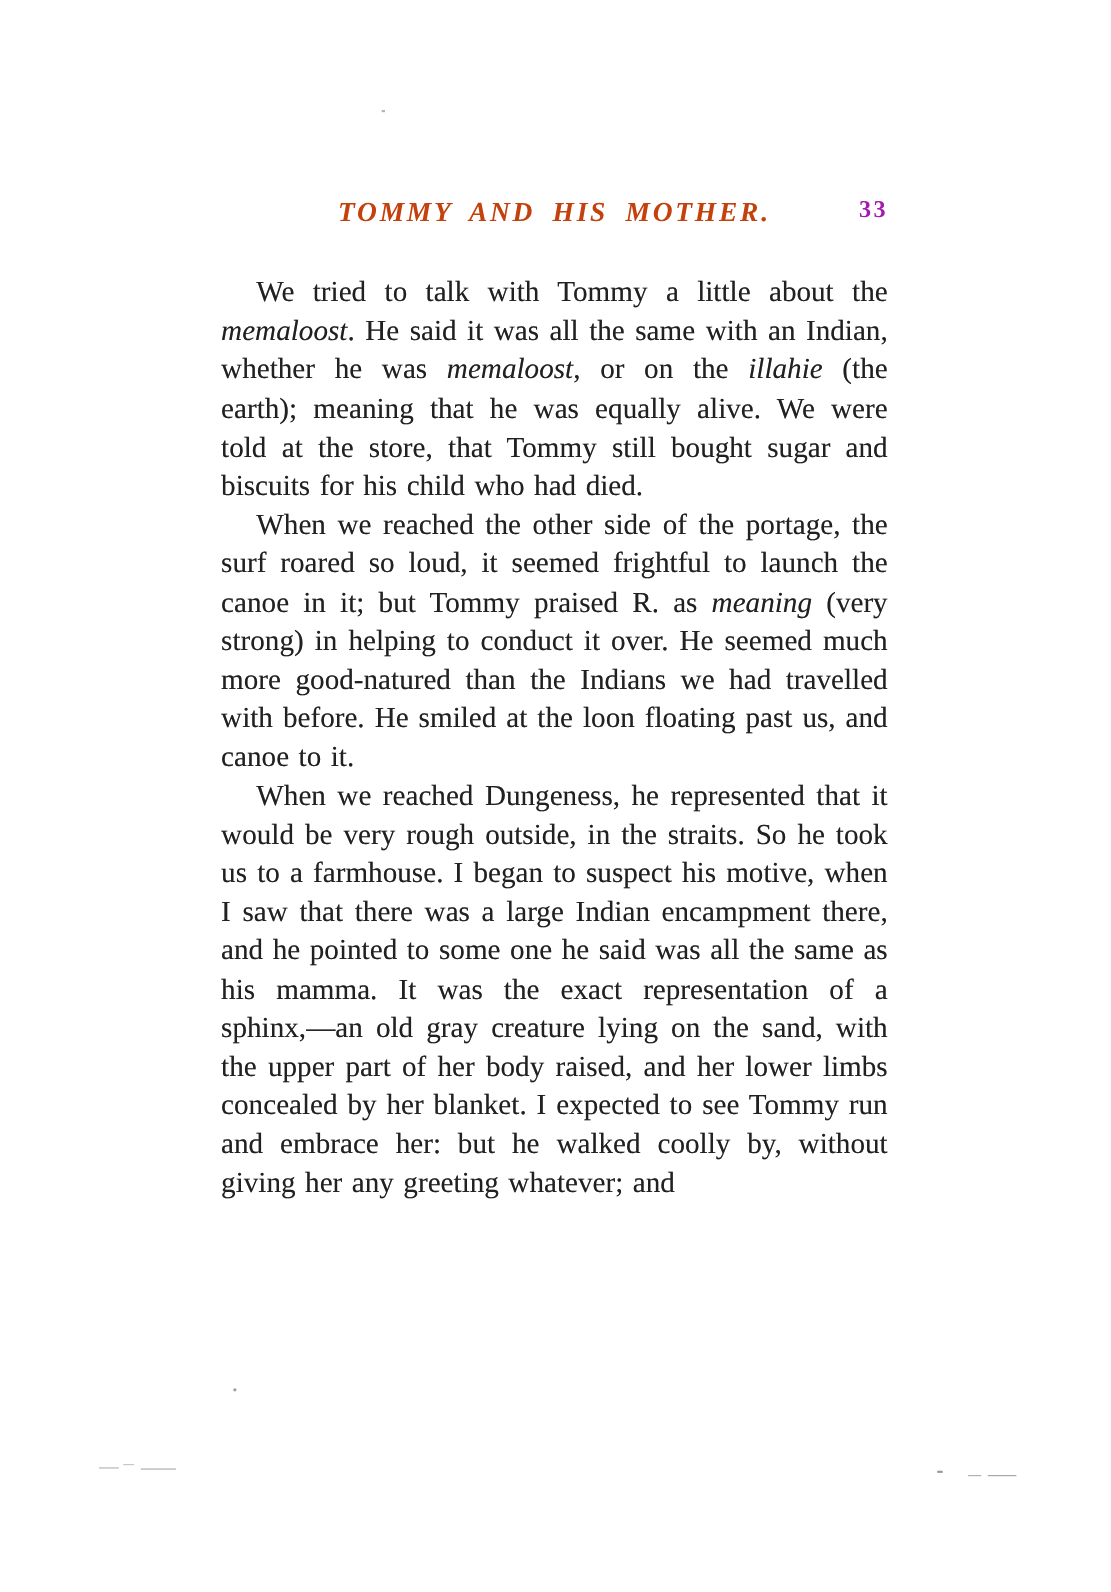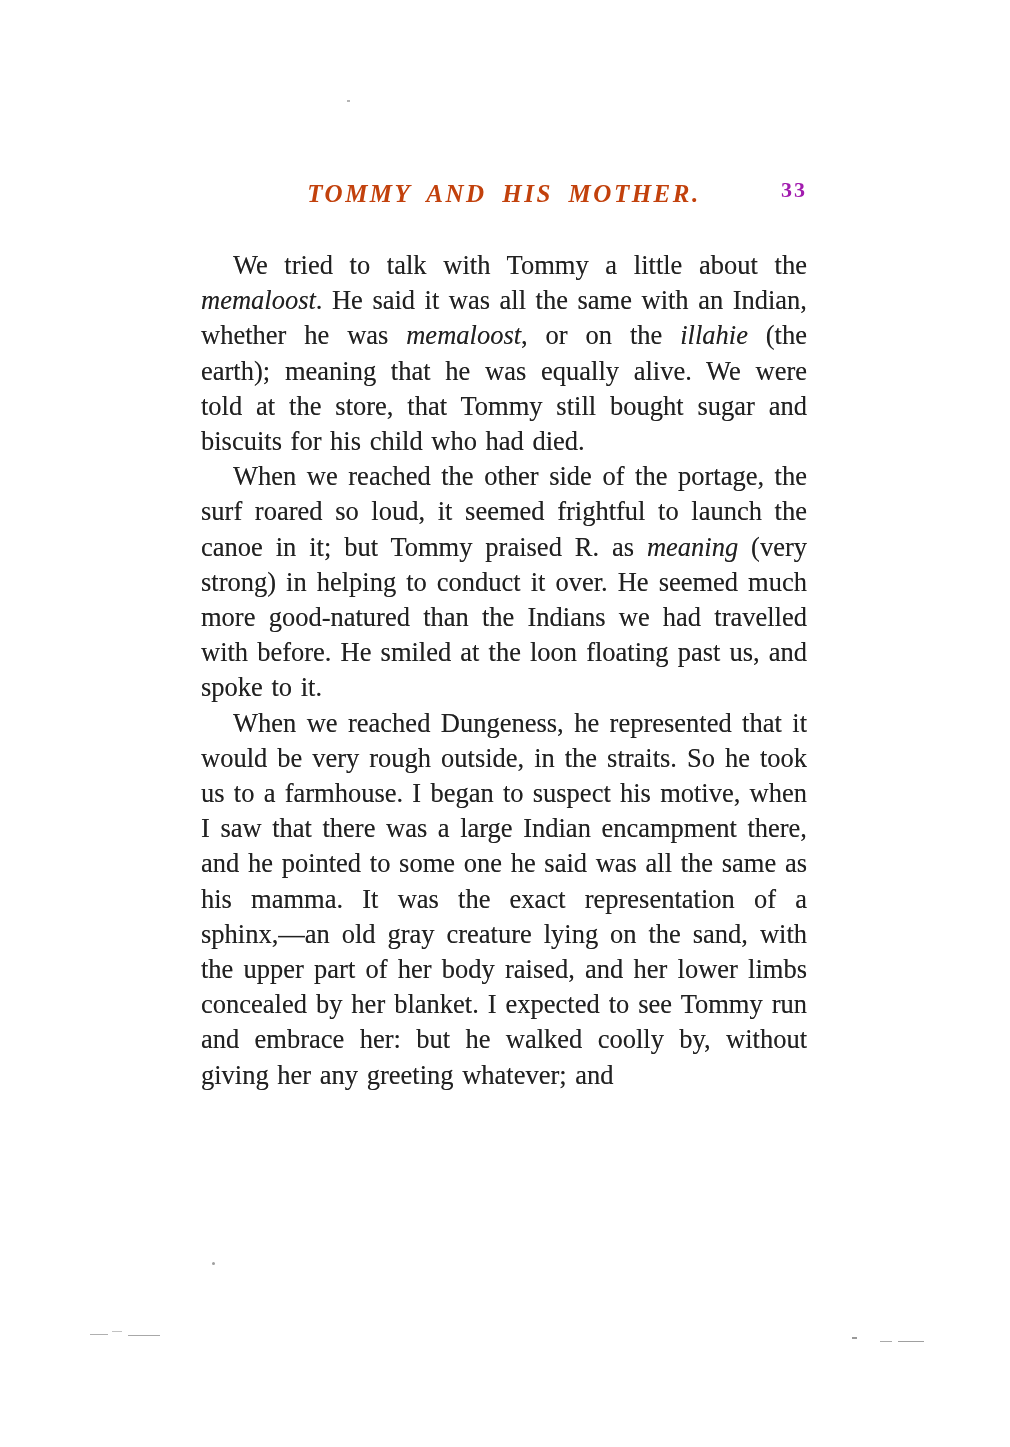--- a/index.html
+++ b/index.html
@@ -81,21 +81,21 @@
 
 <div class="page">
 
   <div class="header">
     <span class="running-title">TOMMY AND HIS MOTHER.</span>
     <span class="page-number">33</span>
   </div>
 
   <div class="page-body">
       <p class="para"><span>We tried to talk with Tommy a little about the </span><em>memaloost</em><span>.  He said it was all the same with an Indian, whether he was </span><em>memaloost</em><span>, or on the </span><em>illahie</em><span> (the earth); meaning that he was equally alive.  We were told at the store, that Tommy still bought sugar and biscuits for his child who had died.</span></p>
-      <p class="para"><span>When we reached the other side of the portage, the surf roared so loud, it seemed frightful to launch the canoe in it; but Tommy praised R. as </span><em>meaning</em><span> (very strong) in helping to conduct it over.  He seemed much more good-natured than the Indians we had travelled with before.  He smiled at the loon floating past us, and spoke to it.</span></p>
+      <p class="para"><span>When we reached the other side of the portage, the surf roared so loud, it seemed frightful to launch the canoe in it; but Tommy praised R. as </span><em>meaning</em><span> (very strong) in helping to conduct it over.  He seemed much more good-natured than the Indians we had travelled with before.  He smiled at the loon floating past us, and canoe to it.</span></p>
       <p class="para"><span>When we reached Dungeness, he represented that it would be very rough outside, in the straits.  So he took us to a farmhouse.  I began to suspect his motive, when I saw that there was a large Indian encampment there, and he pointed to some one he said was all the same as his mamma.  It was the exact representation of a sphinx,—an old gray creature lying on the sand, with the upper part of her body raised, and her lower limbs concealed by her blanket.  I expected to see Tommy run and embrace her: but he walked coolly by, without giving her any greeting whatever; and</span></p>
     </div>
 
   <div class="artifact speck-1"></div>
   <div class="artifact speck-2"></div>
   <div class="artifact mark-bl-1"></div>
   <div class="artifact mark-bl-2"></div>
   <div class="artifact mark-bl-3"></div>
   <div class="artifact mark-br-1"></div>
   <div class="artifact mark-br-2"></div>

